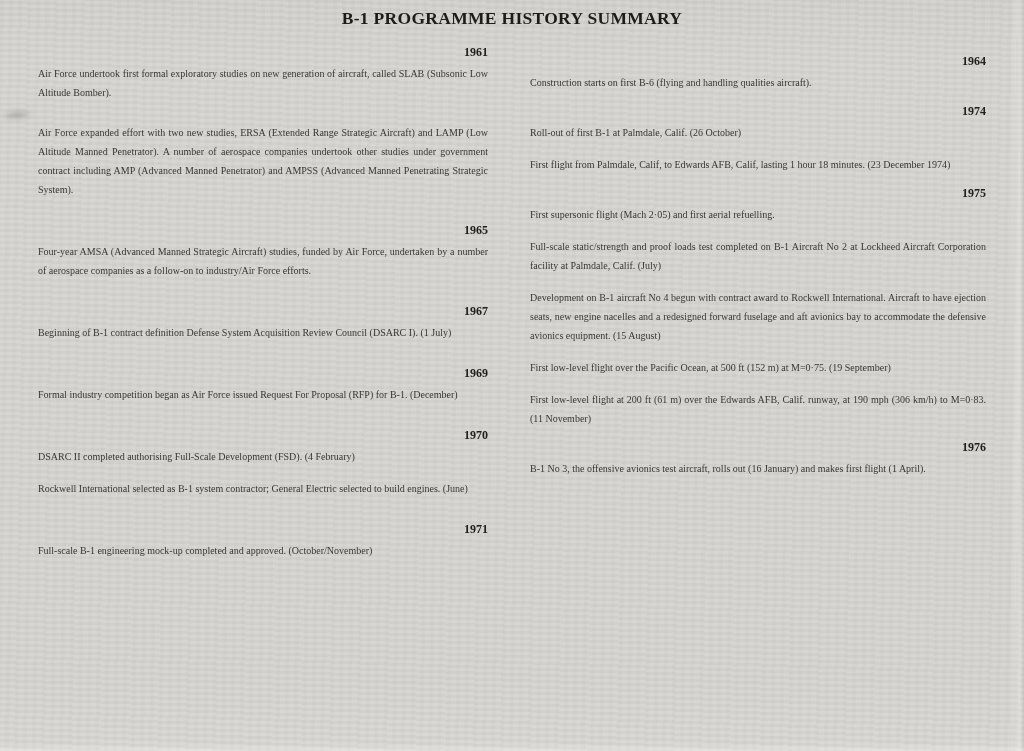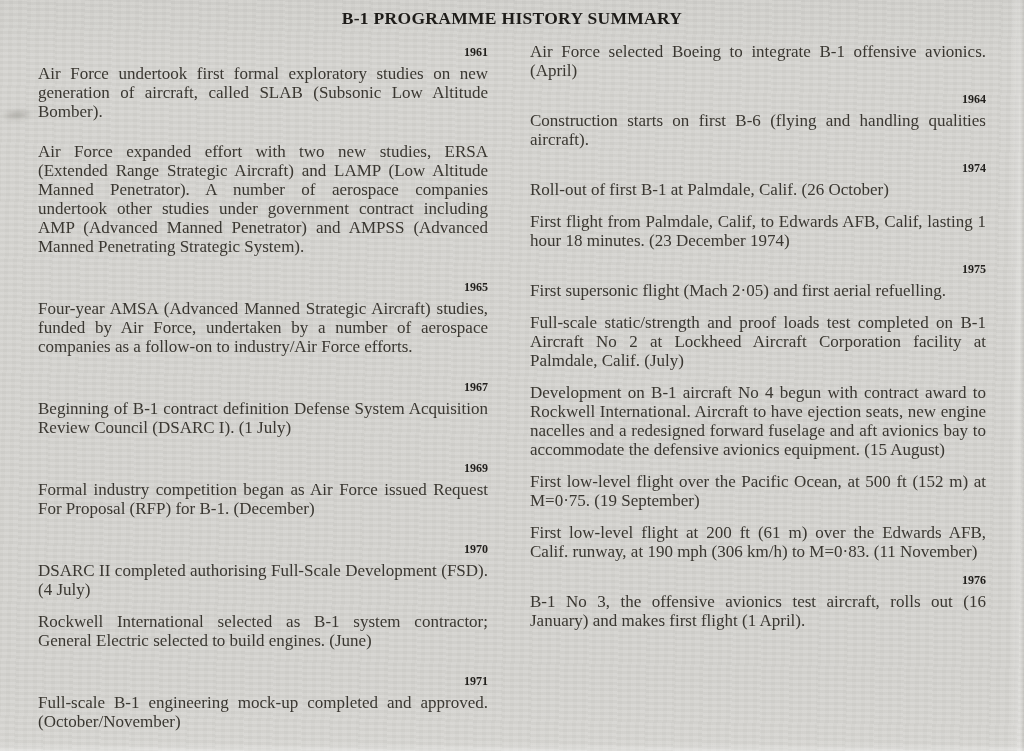--- a/index.html
+++ b/index.html
@@ -79,21 +79,21 @@
   .year {
     margin: 0 0 2px 0;
     text-align: right;
     font-size: 12px;
     line-height: 20px;
     font-weight: bold;
     color: #22201d;
   }
   .entry {
     margin: 0 0 13px 0;
-    font-size: 17px;
+    font-size: 10px;
     line-height: 19px;
     text-align: justify;
     color: #3a3731;
   }
   section .entry:last-child { margin-bottom: 0; }
 </style>
 </head>
 <body>
 
 <div class="page">
@@ -126,35 +126,34 @@
         <p class="entry">Beginning of B-1 contract definition Defense System Acquisition Review Council (DSARC I). (1 July)</p>
       </section>
 
       <section>
         <h2 class="year">1969</h2>
         <p class="entry">Formal industry competition began as Air Force issued Request For Proposal (RFP) for B-1. (December)</p>
       </section>
 
       <section>
         <h2 class="year">1970</h2>
-        <p class="entry">DSARC II completed authorising Full-Scale Development (FSD). (4 July)</p>
+        <p class="entry">DSARC II completed authorising Full-Scale Development (FSD). (4 February)</p>
         <p class="entry">Rockwell International selected as B-1 system contractor; General Electric selected to build engines. (June)</p>
       </section>
 
       <section>
         <h2 class="year">1971</h2>
         <p class="entry">Full-scale B-1 engineering mock-up completed and approved. (October/November)</p>
       </section>
 
     </div>
 
     <div class="col col-right">
 
       <section>
-        <p class="entry">Air Force selected Boeing to integrate B-1 offensive avionics. (April)</p>
       </section>
 
       <section>
         <h2 class="year">1964</h2>
         <p class="entry">Construction starts on first B-6 (flying and handling qualities aircraft).</p>
       </section>
 
       <section>
         <h2 class="year">1974</h2>
         <p class="entry">Roll-out of first B-1 at Palmdale, Calif. (26 October)</p>

